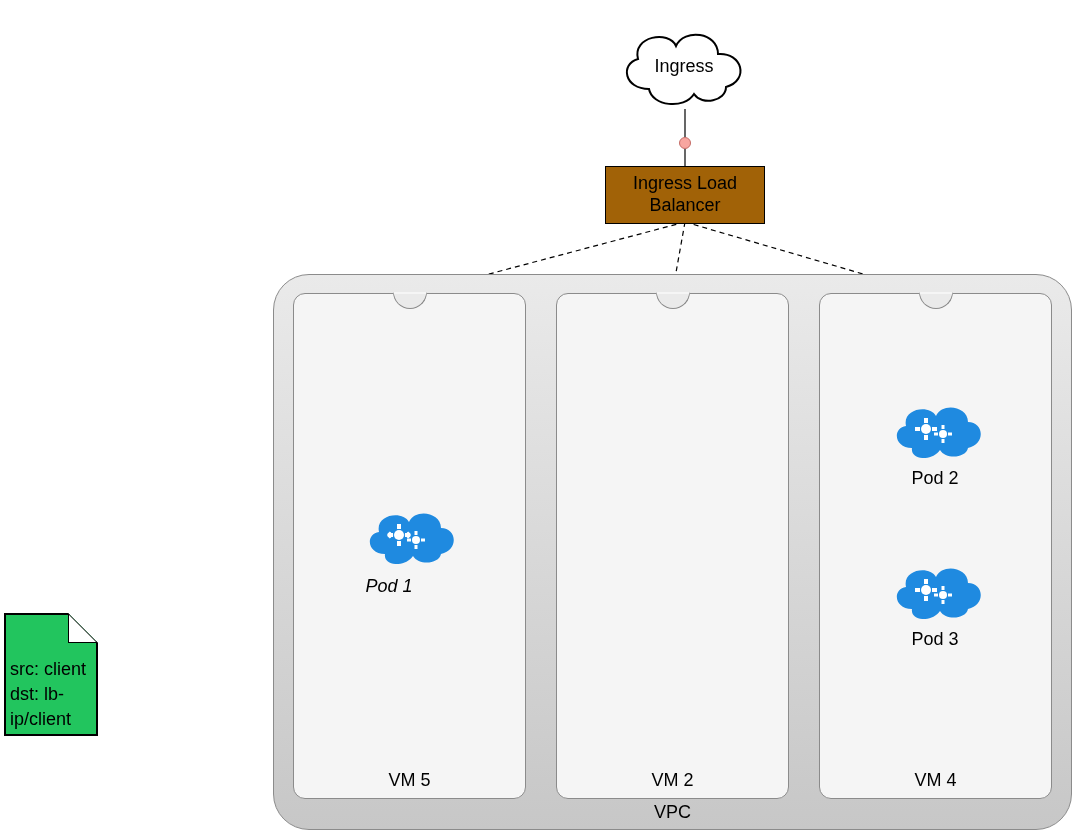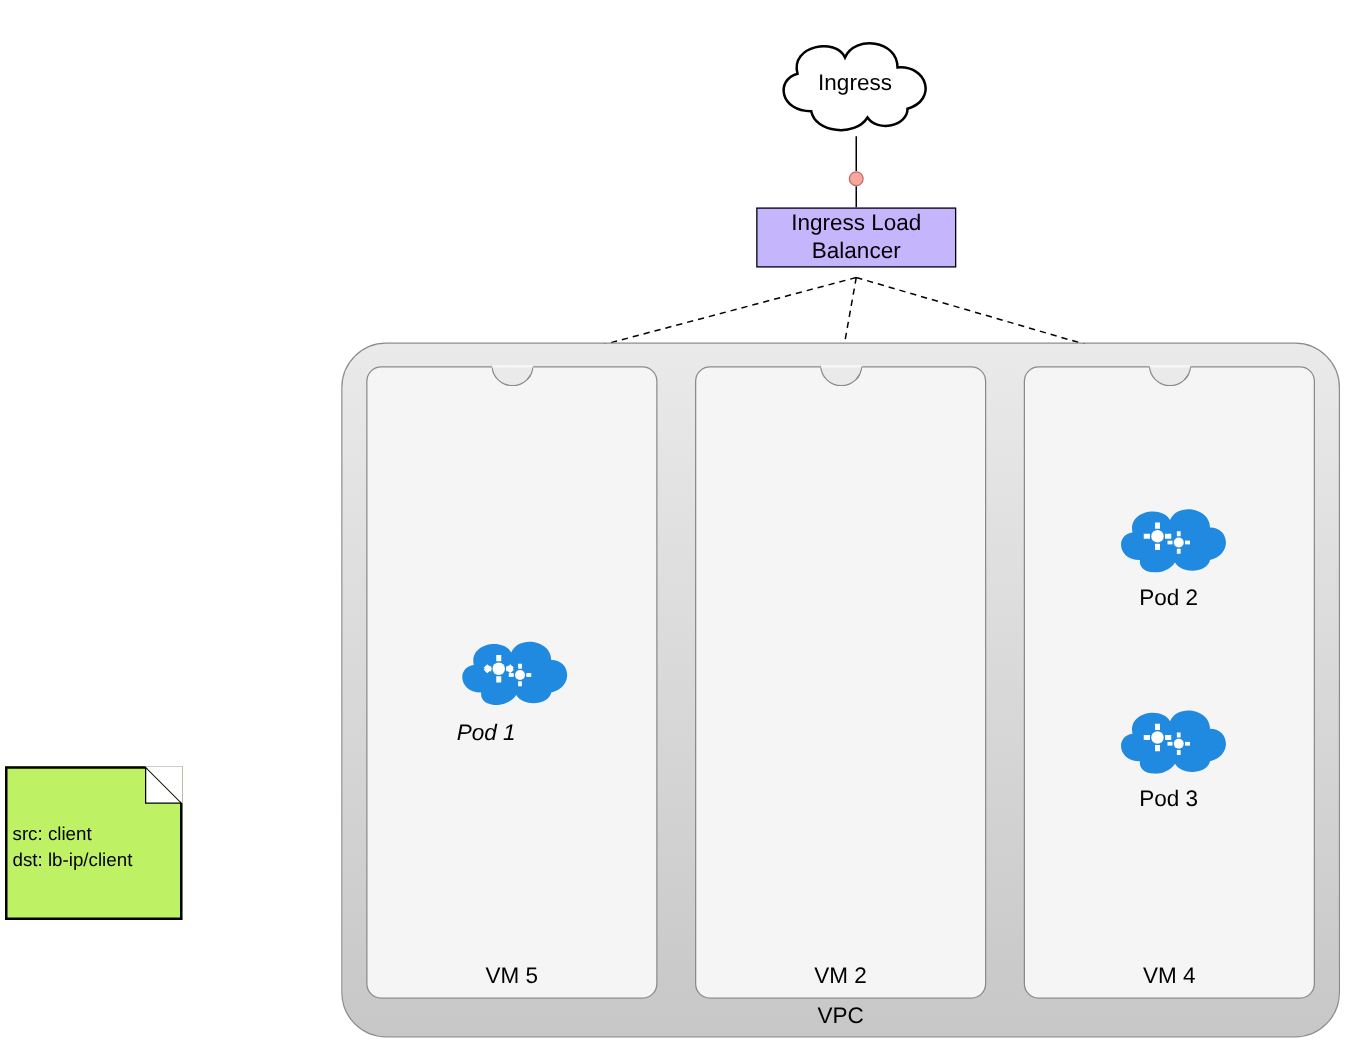--- a/index.html
+++ b/index.html
@@ -40,22 +40,22 @@
     background: #f7a6a0;
     border: 1px solid #c46b66;
   }
 
   
   .ilb {
     position: absolute;
     left: 605px;
     top: 166px;
     width: 160px;
-    height: 48px;
-    background: #c4b5fd;
+    height: 58px;
+    background: #a16207;
     border: 1px solid #000;
     display: flex;
     align-items: center;
     justify-content: center;
     text-align: center;
     font-size: 18px;
     line-height: 1.2;
   }
 
   
@@ -130,26 +130,26 @@
   .pod2-cloud { left: 888px; top: 400px; }
   .pod2-label { left: 885px; top: 468px; }
   .pod3-cloud { left: 888px; top: 561px; }
   .pod3-label { left: 885px; top: 629px; }
 
   
   .note {
     position: absolute;
     left: 4px;
     top: 613px;
-    width: 142px;
+    width: 94px;
     height: 123px;
-    background: #bef264;
+    background: #22c55e;
     border: 2px solid #000;
     padding: 42px 6px 0 4px;
-    font-size: 15px;
+    font-size: 18px;
     line-height: 1.4;
   }
   .note-fold {
     position: absolute;
     right: -2px;
     top: -2px;
     width: 0; height: 0;
     border-style: solid;
     border-width: 0 30px 30px 0;
     border-color: transparent #fff transparent transparent;

